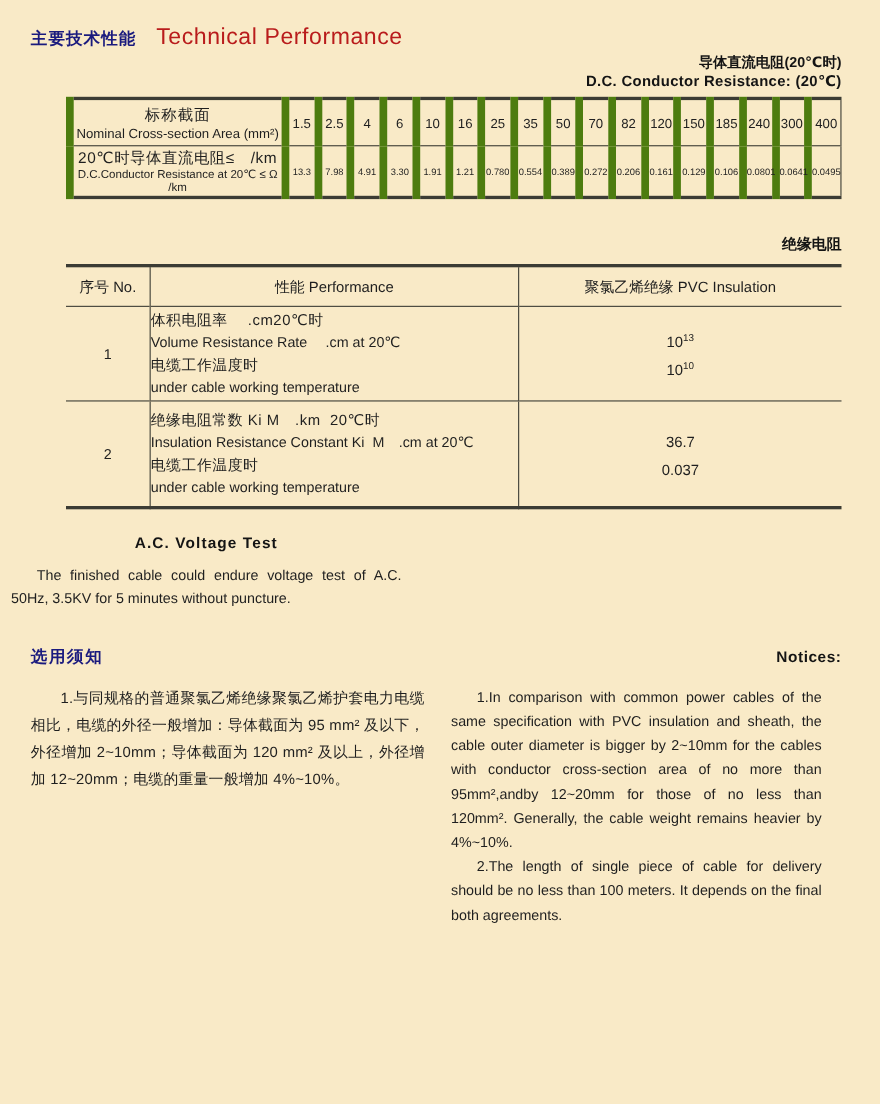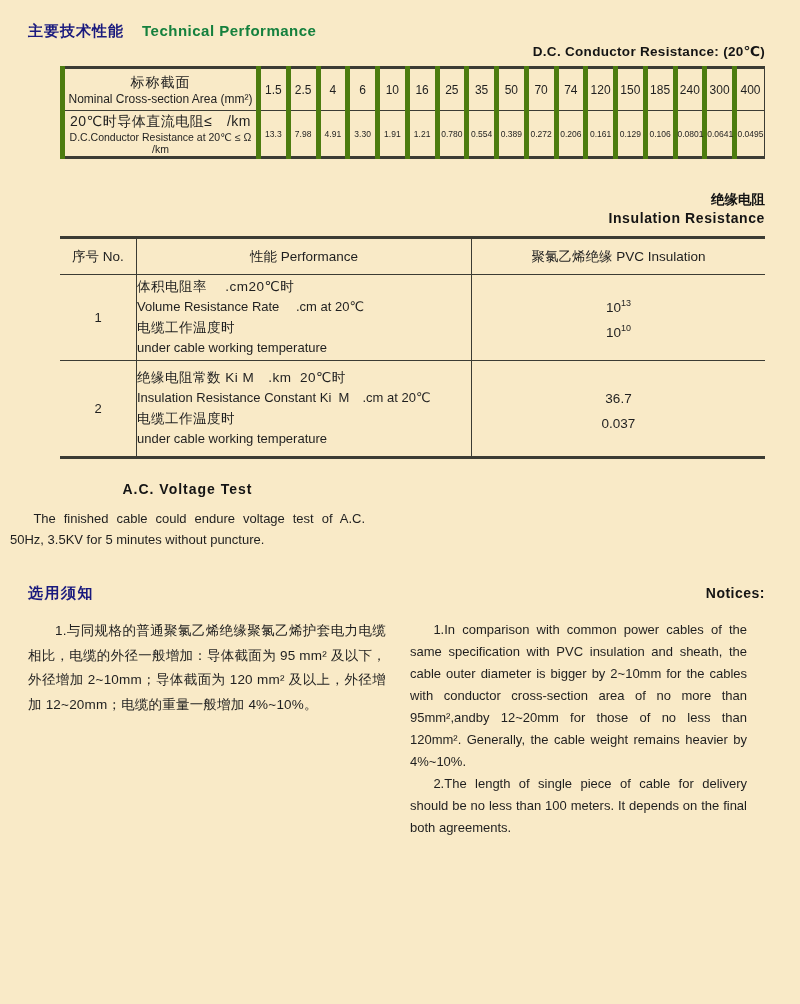--- a/index.html
+++ b/index.html
@@ -10,34 +10,34 @@
     color:#1f1f1f;
     position:relative;
     overflow:hidden;
   }
   .page{width:800px;height:752px;position:relative;}
 
   
   .top-header{padding:22px 35px 0 28px;}
   .title-row{display:flex;align-items:baseline;gap:18px;}
   .title-zh{font-size:15px;font-weight:bold;color:#1a1a7e;letter-spacing:1px;}
-  .title-en{font-size:15px;font-weight:bold;color:#15803d;letter-spacing:.5px;}
+  .title-en{font-size:21px;font-weight:normal;color:#b91c1c;letter-spacing:.5px;}
   .dc-head{margin-top:2px;text-align:right;line-height:17px;}
   .dc-head .zh{font-size:13px;font-weight:bold;color:#141414;}
   .dc-head .en{font-size:13.5px;font-weight:bold;color:#141414;letter-spacing:.3px;}
 
   
   table{border-collapse:collapse;table-layout:fixed;}
   .dc-table{
     width:705px;margin:6px 0 0 60px;
     border-top:3px solid #3c3c34;
     border-bottom:3px solid #3c3c34;
   }
   .dc-table td,.dc-table th{
-    border-left:5px solid #4d7c0f;
+    border-left:7px solid #4d7c0f;
     border-right:1px solid #3c3c34;
     padding:0;text-align:center;vertical-align:middle;
     font-weight:normal;
   }
   .dc-table .hdr-row{border-bottom:1.5px solid #3c3c34;}
   .dc-table .hdr-row th{height:41px;}
   .dc-table .val-row td{height:45px;}
   .dc-label .zh{font-size:14px;letter-spacing:1px;}
   .dc-label .en{font-size:12px;}
   .dc-label2 .zh{font-size:14px;letter-spacing:.5px;}
@@ -95,20 +95,21 @@
 <body>
 
 <div class="page">
 
   <div class="top-header">
     <div class="title-row">
       <span class="title-zh">主要技术性能</span>
       <span class="title-en">Technical Performance</span>
     </div>
     <div class="dc-head">
+      <div class="zh">导体直流电阻(20℃时)</div>
       <div class="en">D.C. Conductor Resistance: (20℃)</div>
     </div>
   </div>
 
   <table class="dc-table">
     <colgroup>
       <col style="width:196px">
       <col>
         <col>
         <col>
@@ -136,21 +137,21 @@
       <th class="area-cell">1.5</th>
       <th class="area-cell">2.5</th>
       <th class="area-cell">4</th>
       <th class="area-cell">6</th>
       <th class="area-cell">10</th>
       <th class="area-cell">16</th>
       <th class="area-cell">25</th>
       <th class="area-cell">35</th>
       <th class="area-cell">50</th>
       <th class="area-cell">70</th>
-      <th class="area-cell">74</th>
+      <th class="area-cell">82</th>
       <th class="area-cell">120</th>
       <th class="area-cell">150</th>
       <th class="area-cell">185</th>
       <th class="area-cell">240</th>
       <th class="area-cell">300</th>
       <th class="area-cell">400</th>
     </tr>
     <tr class="val-row">
       <td class="dc-label2">
         <div class="zh">20℃时导体直流电阻≤　/km</div>
@@ -172,21 +173,20 @@
       <td class="res-cell">0.106</td>
       <td class="res-cell">0.0801</td>
       <td class="res-cell">0.0641</td>
       <td class="res-cell">0.0495</td>
     </tr>
   </tbody>
     </table>
 
   <div class="ins-head">
     <div class="zh">绝缘电阻</div>
-    <div class="en">Insulation Resistance</div>
   </div>
 
   <table class="ins-table">
     <tbody>
         <tr class="hdr-row">
       <th class="col-no">序号 No.</th>
       <th class="col-perf">性能 Performance</th>
       <th>聚氯乙烯绝缘 PVC Insulation</th>
     </tr>
     <tr class="r1 row-sep">

